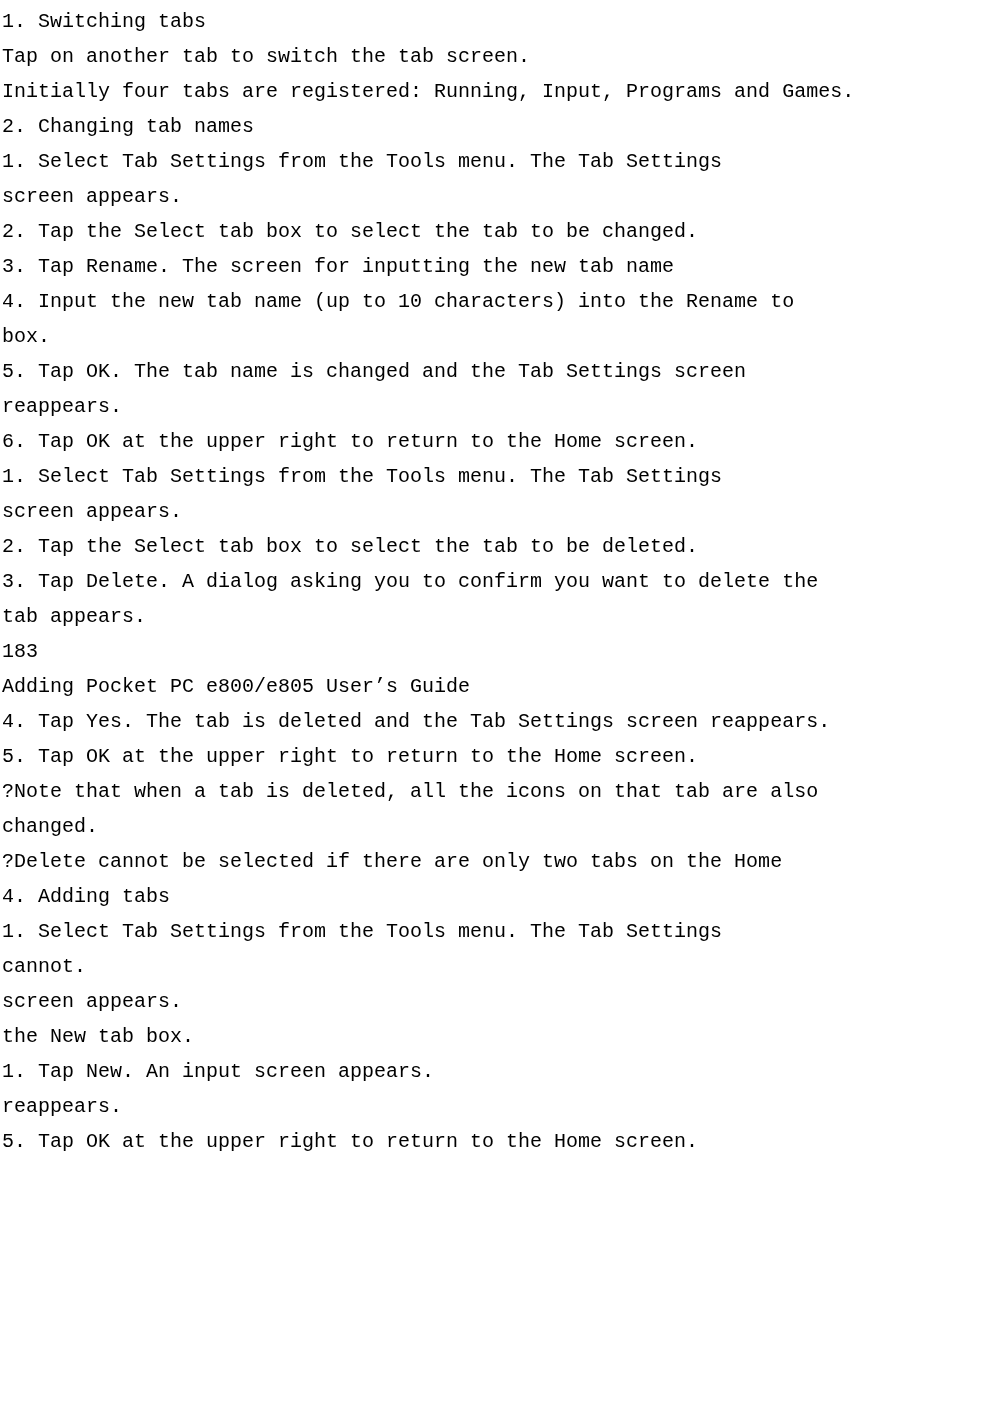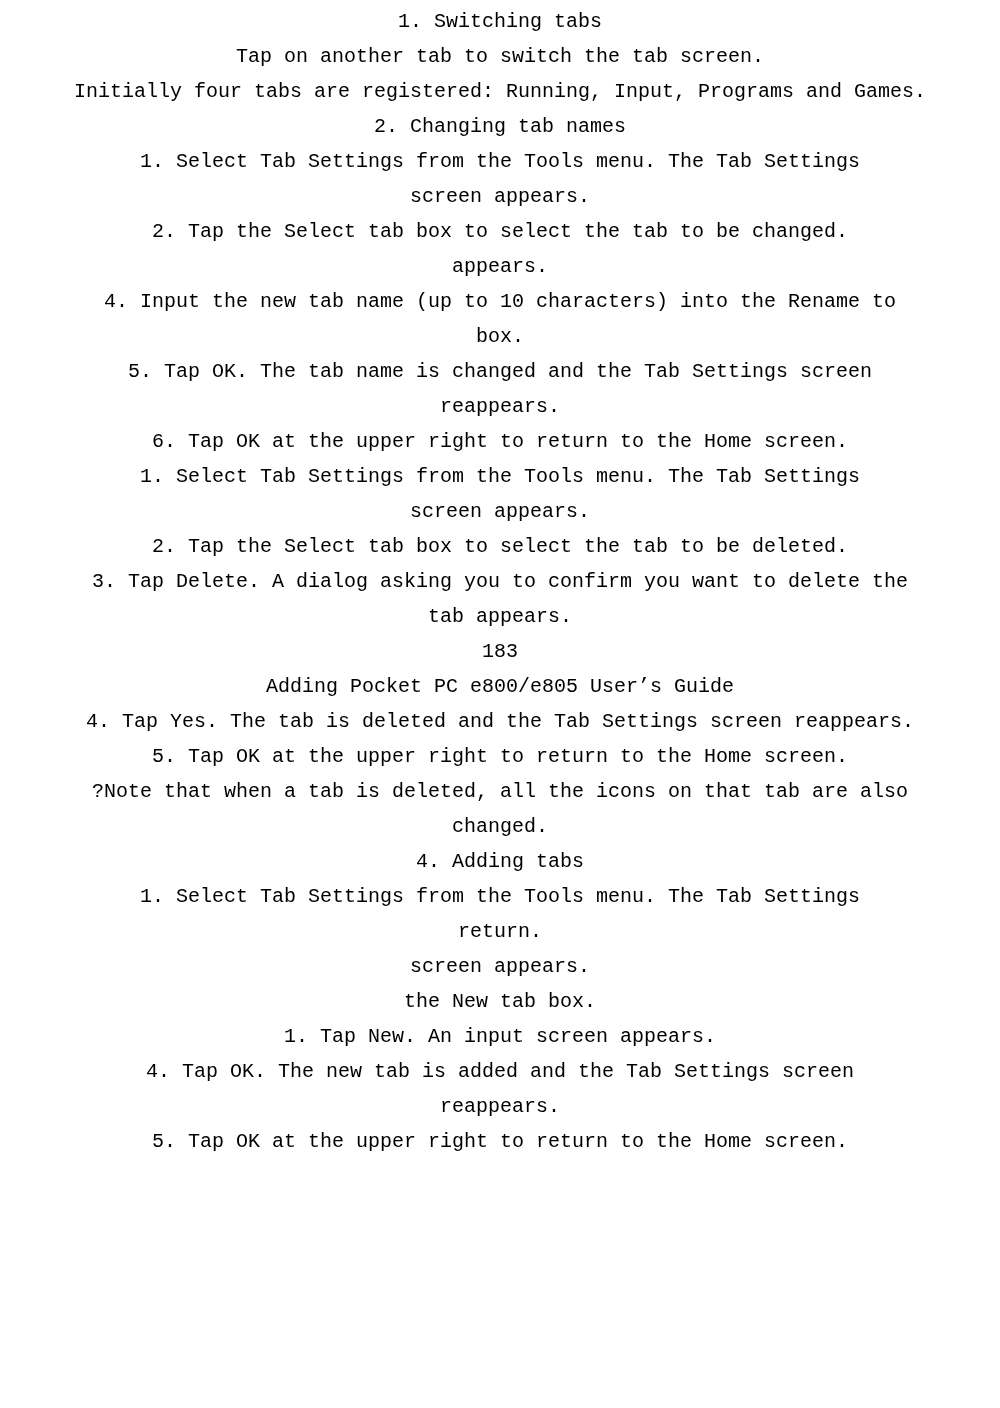--- a/index.html
+++ b/index.html
@@ -9,53 +9,52 @@
       color: #000;
       background: #fff;
       margin: 0;
       padding: 4px 2px 20px 2px;
       width: 1000px;
       box-sizing: border-box;
     }
     .line {
       white-space: pre-wrap;
       word-break: break-word;
-      text-align: center;
     }
   </style>
 </head>
 <body>
 
 <div>
   <div class="line">1. Switching tabs</div>
   <div class="line">Tap on another tab to switch the tab screen.</div>
   <div class="line">Initially four tabs are registered: Running, Input, Programs and Games.</div>
   <div class="line">2. Changing tab names</div>
   <div class="line">1. Select Tab Settings from the Tools menu. The Tab Settings</div>
   <div class="line">screen appears.</div>
   <div class="line">2. Tap the Select tab box to select the tab to be changed.</div>
-  <div class="line">appears.</div>
+  <div class="line">3. Tap Rename. The screen for inputting the new tab name</div>
   <div class="line">4. Input the new tab name (up to 10 characters) into the Rename to</div>
   <div class="line">box.</div>
   <div class="line">5. Tap OK. The tab name is changed and the Tab Settings screen</div>
   <div class="line">reappears.</div>
   <div class="line">6. Tap OK at the upper right to return to the Home screen.</div>
   <div class="line">1. Select Tab Settings from the Tools menu. The Tab Settings</div>
   <div class="line">screen appears.</div>
   <div class="line">2. Tap the Select tab box to select the tab to be deleted.</div>
   <div class="line">3. Tap Delete. A dialog asking you to confirm you want to delete the</div>
   <div class="line">tab appears.</div>
   <div class="line">183</div>
   <div class="line">Adding Pocket PC e800/e805 User’s Guide</div>
   <div class="line">4. Tap Yes. The tab is deleted and the Tab Settings screen reappears.</div>
   <div class="line">5. Tap OK at the upper right to return to the Home screen.</div>
   <div class="line">?Note that when a tab is deleted, all the icons on that tab are also</div>
   <div class="line">changed.</div>
+  <div class="line">?Delete cannot be selected if there are only two tabs on the Home</div>
   <div class="line">4. Adding tabs</div>
   <div class="line">1. Select Tab Settings from the Tools menu. The Tab Settings</div>
-  <div class="line">return.</div>
+  <div class="line">cannot.</div>
   <div class="line">screen appears.</div>
   <div class="line">the New tab box.</div>
   <div class="line">1. Tap New. An input screen appears.</div>
-  <div class="line">4. Tap OK. The new tab is added and the Tab Settings screen</div>
   <div class="line">reappears.</div>
   <div class="line">5. Tap OK at the upper right to return to the Home screen.</div>
 </div>
 
 </body></html>

